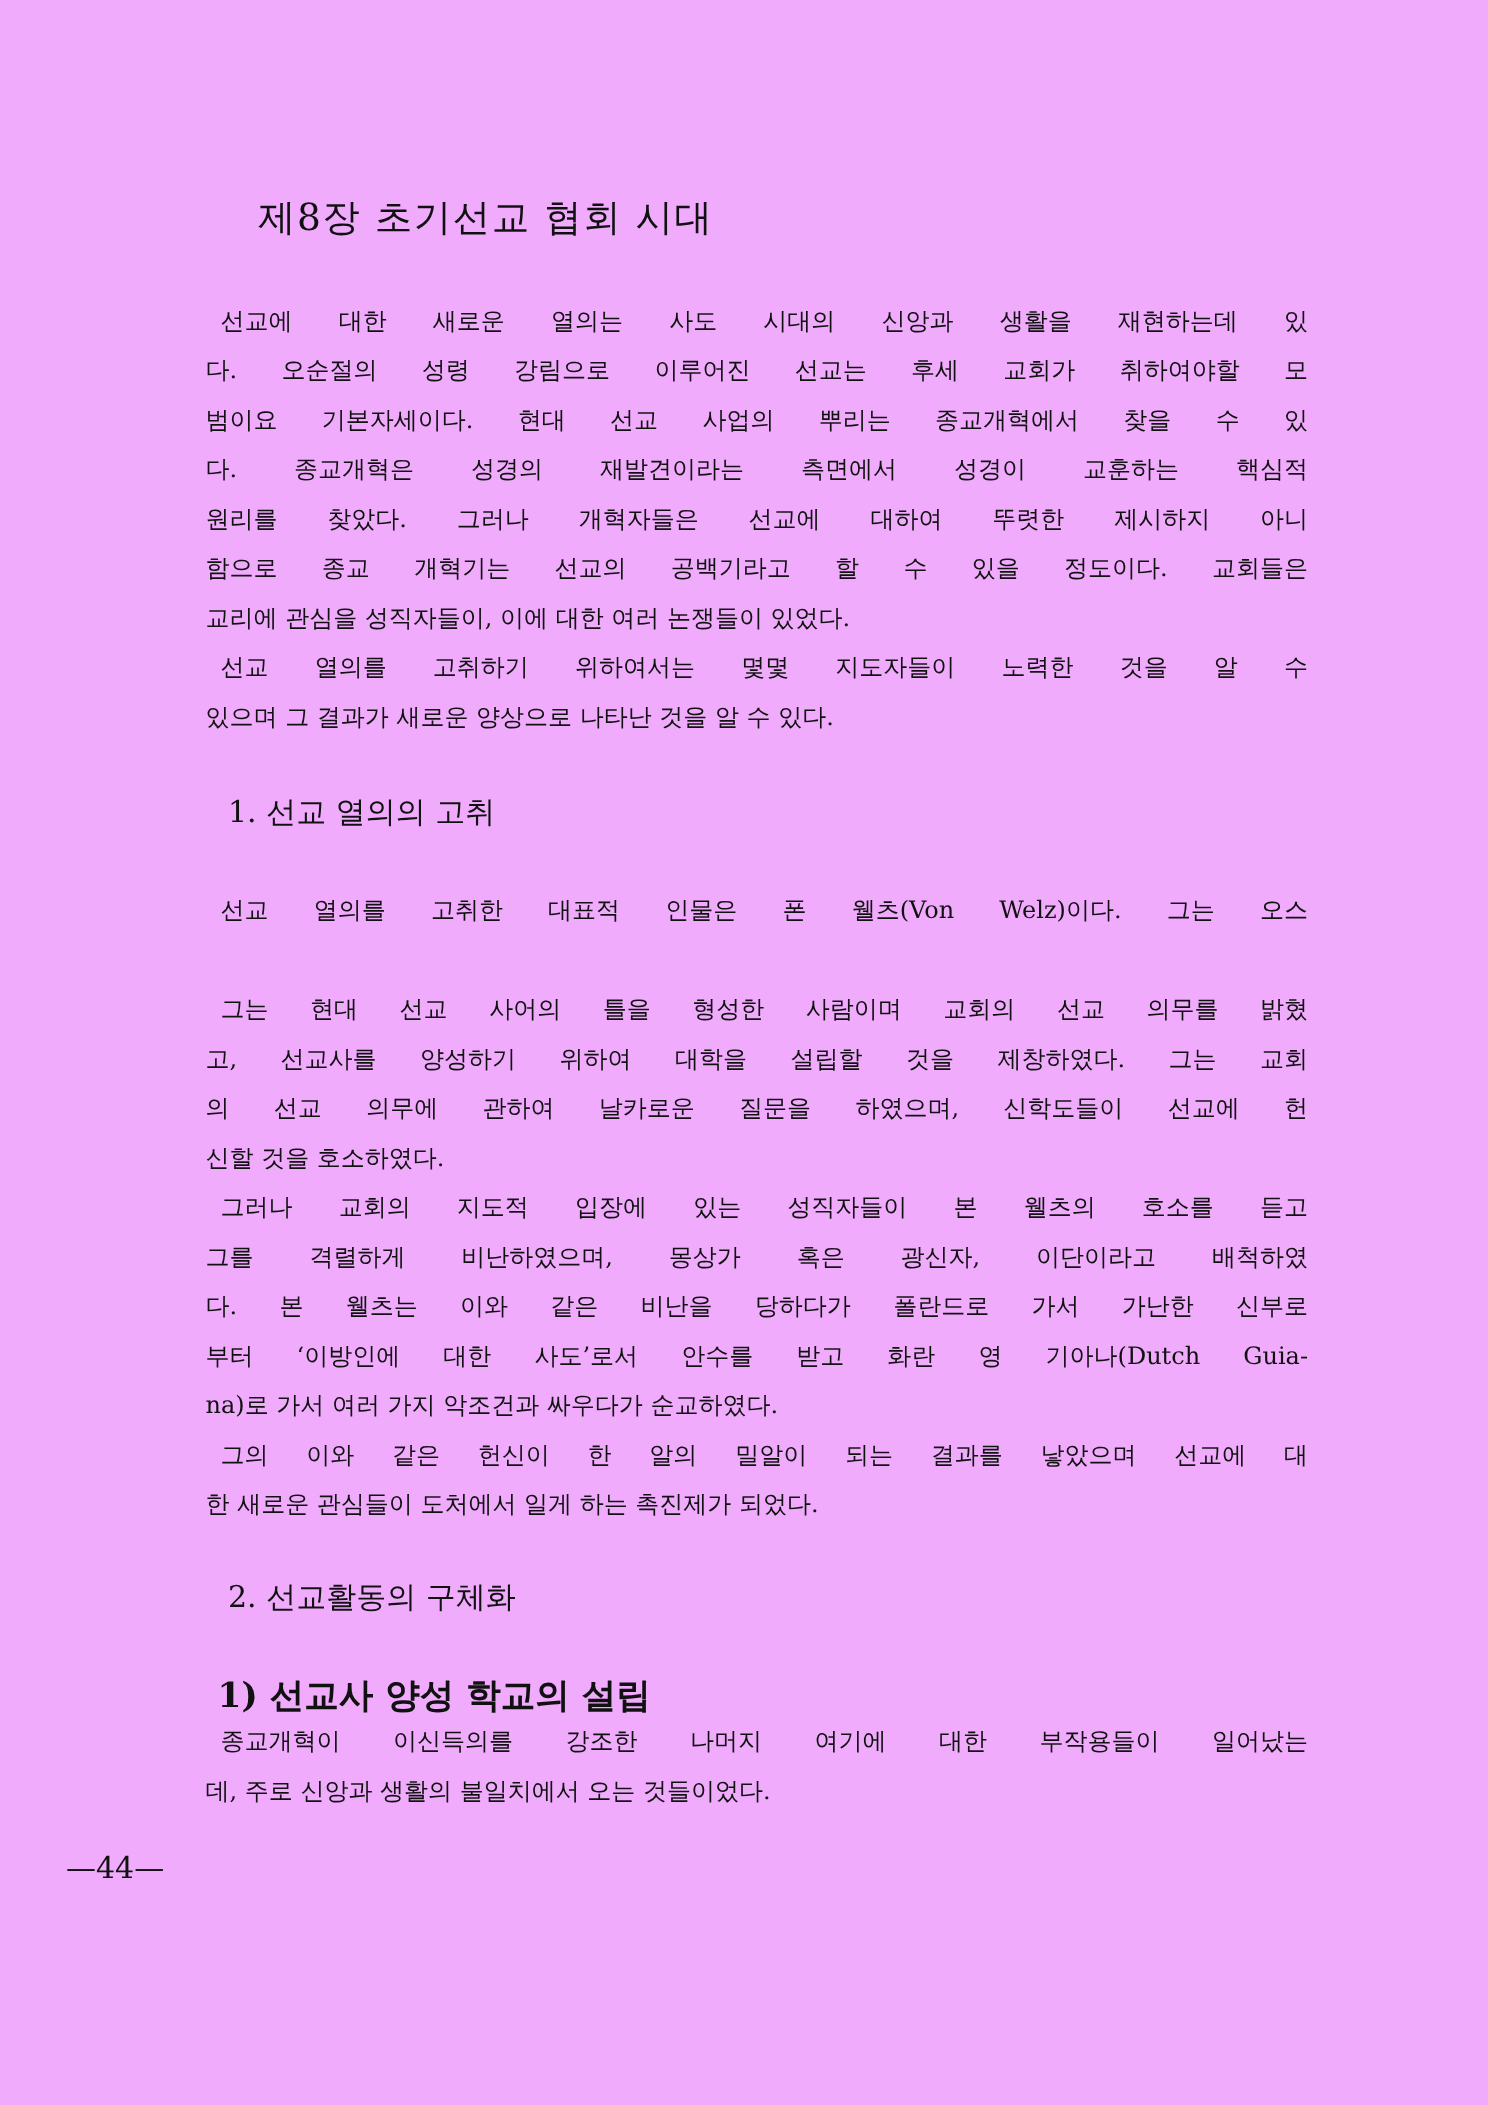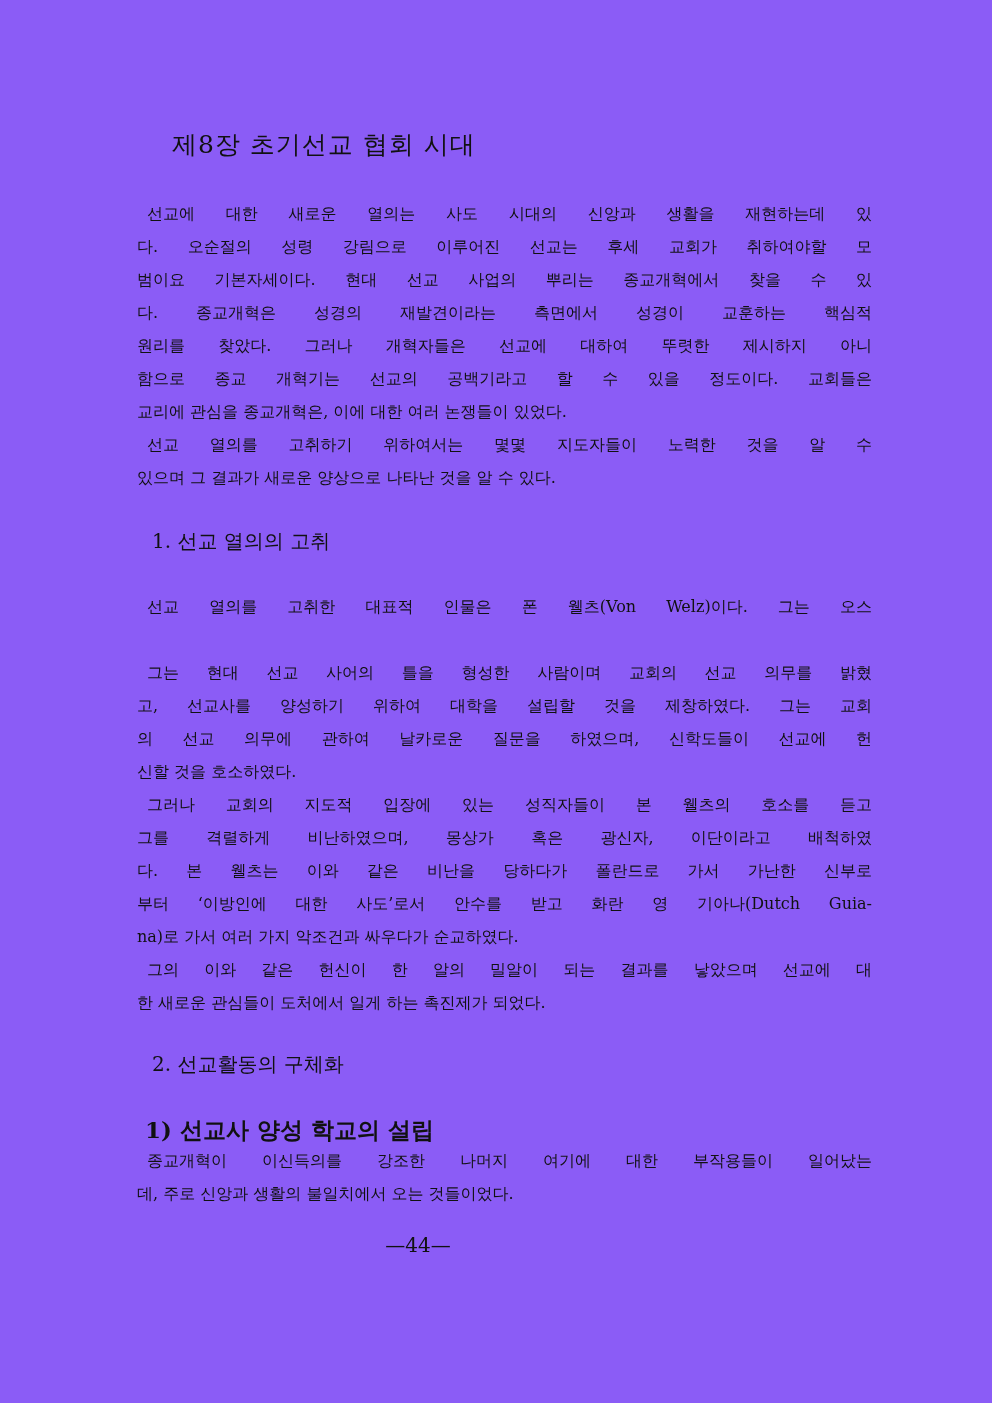--- a/index.html
+++ b/index.html
@@ -1,41 +1,41 @@
 <!DOCTYPE html>
 <html><head>
 <meta charset="utf-8">
 <style>
   html, body { margin:0; padding:0; background:#ffffff; }
   body { width:992px; height:1403px; position:relative; overflow:hidden;
          font-family:"DejaVu Serif","Liberation Serif",serif; color:#111; }
-  .page { position:absolute; left:0; top:0; width:992px; height:1403px; background:#8b5cf6; }
+  .page { position:absolute; left:0; top:0; width:992px; height:1403px; background:#f0abfc; }
   .title { position:absolute; left:172px; top:128px; font-size:25px; font-weight:normal; letter-spacing:1px; margin:0; }
   .line { position:absolute; left:137px; width:735px; font-size:16px; line-height:30px; white-space:nowrap;
           text-align:justify; text-align-last:justify; margin:0; letter-spacing:0px; }
   .line.last { text-align-last:left; }
   .line.indent { padding-left:10px; width:725px; }
   .h2 { position:absolute; left:152px; font-size:20px; font-weight:normal; margin:0; }
   .h3 { position:absolute; left:145px; font-size:23px; margin:0; }
-  .footer { position:absolute; left:0; width:836px; top:1233px; text-align:center; font-size:20px; }
+  .footer { position:absolute; left:0; width:836px; top:1233px; text-align:left; font-size:20px;padding-left:44px; }
 </style>
 </head>
 <body>
 
 <div class="page">
 
   <h1 class="title">제8장 초기선교 협회 시대</h1>
 
   <p class="line indent" style="top:199px">선교에 대한 새로운 열의는 사도 시대의 신앙과 생활을 재현하는데 있</p>
   <p class="line" style="top:232px">다. 오순절의 성령 강림으로 이루어진 선교는 후세 교회가 취하여야할 모</p>
   <p class="line" style="top:265px">범이요 기본자세이다. 현대 선교 사업의 뿌리는 종교개혁에서 찾을 수 있</p>
   <p class="line" style="top:298px">다. 종교개혁은 성경의 재발견이라는 측면에서 성경이 교훈하는 핵심적</p>
   <p class="line" style="top:331px">원리를 찾았다. 그러나 개혁자들은 선교에 대하여 뚜렷한 제시하지 아니</p>
   <p class="line" style="top:364px">함으로 종교 개혁기는 선교의 공백기라고 할 수 있을 정도이다. 교회들은</p>
-  <p class="line last" style="top:397px">교리에 관심을 종교개혁은, 이에 대한 여러 논쟁들이 있었다.</p>
+  <p class="line last" style="top:397px">교리에 관심을 성직자들이, 이에 대한 여러 논쟁들이 있었다.</p>
   <p class="line last" style="top:463px">있으며 그 결과가 새로운 양상으로 나타난 것을 알 수 있다.</p>
   <p class="line indent" style="top:430px">선교 열의를 고취하기 위하여서는 몇몇 지도자들이 노력한 것을 알 수</p>
 
   <h2 class="h2" style="top:528px">1. 선교 열의의 고취</h2>
 
   <p class="line indent" style="top:592px">선교 열의를 고취한 대표적 인물은 폰 웰츠(Von Welz)이다. 그는 오스</p>
   <p class="line indent" style="top:658px">그는 현대 선교 사어의 틀을 형성한 사람이며 교회의 선교 의무를 밝혔</p>
   <p class="line" style="top:691px">고, 선교사를 양성하기 위하여 대학을 설립할 것을 제창하였다. 그는 교회</p>
   <p class="line" style="top:724px">의 선교 의무에 관하여 날카로운 질문을 하였으며, 신학도들이 선교에 헌</p>
   <p class="line last" style="top:757px">신할 것을 호소하였다.</p>

